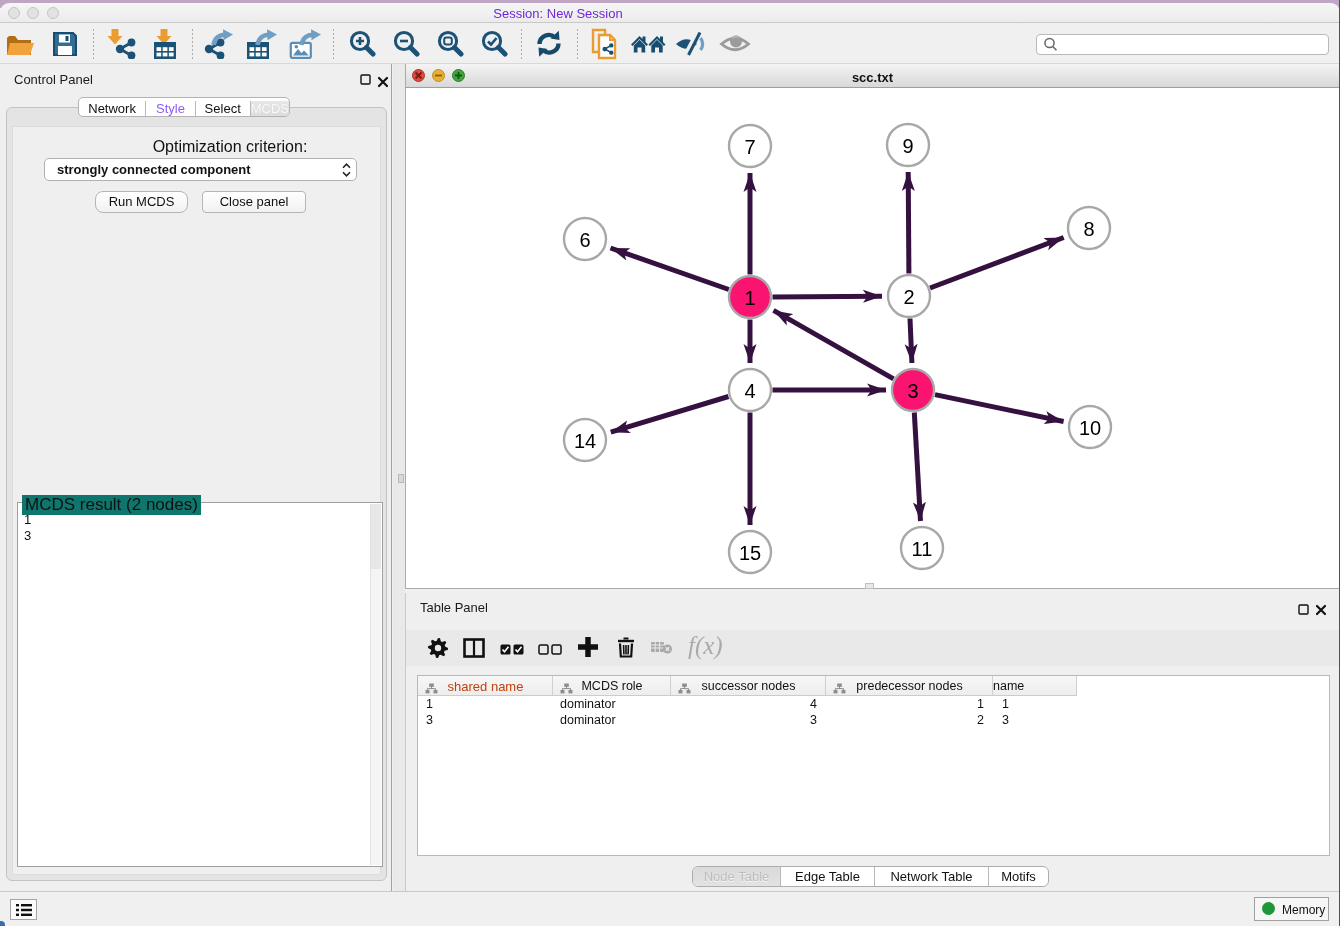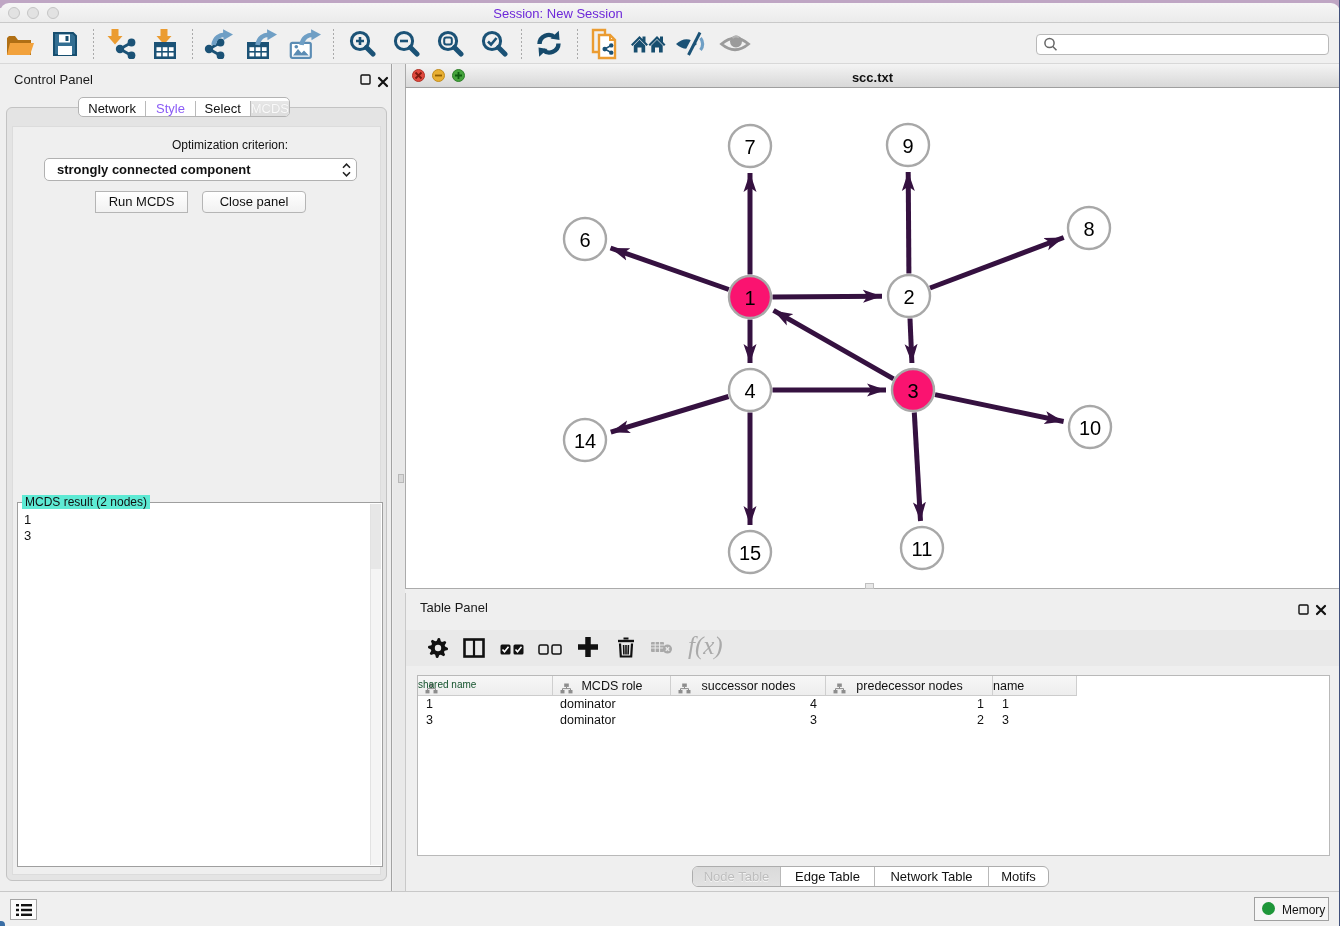--- a/index.html
+++ b/index.html
@@ -171,34 +171,34 @@
 <div class="abs" style="left:6px;top:107px;width:381px;height:774px;border:1px solid #c3c3c3;background:#e4e4e4;border-radius:6px;"></div>
 <div class="abs" style="left:12px;top:126px;width:369px;height:749px;background:#efefef;border:1px solid #dcdcdc;"></div>
 
 <div class="abs" style="left:78px;top:97px;width:212px;height:20px;border:1px solid #b3b3b3;border-radius:5px;background:#fff;overflow:hidden;display:flex;font-size:13px;align-items:flex-end;">
  <div style="width:72px;border-right:1px solid #b9b9b9;display:flex;align-items:center;justify-content:center;color:#111;">Network</div>
  <div style="width:53px;border-right:1px solid #b9b9b9;display:flex;align-items:center;justify-content:center;color:#8b5cf6;">Style</div>
  <div style="width:59px;border-right:1px solid #b9b9b9;display:flex;align-items:center;justify-content:center;color:#111;">Select</div>
  <div style="flex:1;display:flex;align-items:center;justify-content:center;background:linear-gradient(#e6e6e6,#dedede);color:#fafafa;text-shadow:0 0 1px #cfcfcf;">MCDS</div>
 </div>
 
-<div class="abs" style="left:0;top:138px;width:460px;text-align:center;font-size:12px;color:#111;">Optimization criterion:</div>
+<div class="abs" style="left:0;top:138px;width:460px;text-align:center;font-size:16px;color:#111;">Optimization criterion:</div>
 <div class="abs" style="left:44px;top:158px;width:313px;height:23px;background:#fff;border:1px solid #b1b1b1;border-radius:5px;"></div>
 <div class="abs" style="left:57px;top:162px;font-size:13px;color:#111;font-weight:bold;">strongly connected component</div>
 <svg class="abs" style="left:341px;top:163px;" width="11" height="14">
     <path d="M2 4.8 L5.5 1.2 L9 4.8" fill="none" stroke="#222" stroke-width="1.5"></path>
     <path d="M2 9.2 L5.5 12.8 L9 9.2" fill="none" stroke="#222" stroke-width="1.5"></path>
   </svg>
-<div class="abs" style="left:95px;top:191px;width:93px;height:22px;background:linear-gradient(#ffffff,#f1f1f1);border:1px solid #b5b5b5;border-radius:0;text-align:center;font-size:13px;line-height:20px;color:#111;">Run MCDS</div>
+<div class="abs" style="left:95px;top:191px;width:93px;height:22px;background:linear-gradient(#ffffff,#f1f1f1);border:1px solid #b5b5b5;border-radius:8px;text-align:center;font-size:13px;line-height:20px;color:#111;">Run MCDS</div>
 <div class="abs" style="left:202px;top:191px;width:104px;height:22px;background:linear-gradient(#ffffff,#f1f1f1);border:1px solid #b5b5b5;border-radius:4px;text-align:center;font-size:13px;line-height:20px;color:#111;">Close panel</div>
 
 <div class="abs" style="left:17px;top:502px;width:366px;height:365px;border:1px solid #9f9f9f;background:#fff;"></div>
 <div class="abs" style="left:370px;top:504px;width:11px;height:361px;background:#f4f4f4;border-left:1px solid #e2e2e2;"></div>
 <div class="abs" style="left:371px;top:504px;width:10px;height:65px;background:#e7e7e7;"></div>
-<div class="abs" style="left:22px;top:495px;background:#5eead4;padding:0 3px;font-size:12px;color:#111;">MCDS result (2 nodes)</div>
+<div class="abs" style="left:22px;top:495px;background:#0f766e;padding:0 3px;font-size:17px;color:#111;">MCDS result (2 nodes)</div>
 <div class="abs" style="left:24px;top:512px;font-size:13px;color:#111;line-height:16px;">1<br>3</div>
 
 <div class="abs" style="left:393px;top:64px;width:12px;height:827px;background:#e9e9e9;"></div>
 <div class="abs" style="left:398px;top:474px;width:6px;height:9px;background:#d8d8d8;border:1px solid #b8b8b8;"></div>
 
 <div class="abs" style="left:0;top:891px;width:1340px;height:35px;background:#f0f0f0;border-top:1px solid #c8c8c8;"></div>
 <div class="abs" style="left:10px;top:899px;width:27px;height:21px;background:#fbfbfb;border:1px solid #a5a5a5;"></div>
 <div class="abs" style="left:15px;top:903px;"><svg width="18" height="14">
       <g fill="#111">
         <rect x="1" y="1" width="3" height="2.4"></rect>
@@ -329,21 +329,21 @@
 <div class="abs" style="left:417px;top:675px;width:913px;height:181px;background:#fff;border:1px solid #b9b9b9;"></div>
 <div class="abs" style="left:418px;top:676px;width:135px;height:19px;background:linear-gradient(#f7f7f7,#ededed);border-right:1px solid #cfcfcf;"></div>
 <div class="abs" style="left:425px;top:680px;"><svg width="13" height="11">
       <g fill="#8d8d8d">
         <rect x="4.2" y="0.5" width="4.6" height="3.4"></rect>
         <rect x="0.5" y="7" width="4" height="3.4"></rect>
         <rect x="8.5" y="7" width="4" height="3.4"></rect>
       </g>
       <path d="M6.5 4 L6.5 5.6 M2.5 7 L2.5 5.6 L10.5 5.6 L10.5 7" stroke="#8d8d8d" stroke-width="1" fill="none"></path>
     </svg></div>
-<div class="abs" style="left:418px;top:679px;width:135px;font-size:10px;color:#14532d;">shared name</div>
+<div class="abs" style="left:418px;top:679px;width:135px;text-align:center;font-size:13px;color:#c2410c;">shared name</div>
 <div class="abs" style="left:553px;top:676px;width:118px;height:19px;background:linear-gradient(#f7f7f7,#ededed);border-right:1px solid #cfcfcf;"></div>
 <div class="abs" style="left:560px;top:680px;"><svg width="13" height="11">
       <g fill="#8d8d8d">
         <rect x="4.2" y="0.5" width="4.6" height="3.4"></rect>
         <rect x="0.5" y="7" width="4" height="3.4"></rect>
         <rect x="8.5" y="7" width="4" height="3.4"></rect>
       </g>
       <path d="M6.5 4 L6.5 5.6 M2.5 7 L2.5 5.6 L10.5 5.6 L10.5 7" stroke="#8d8d8d" stroke-width="1" fill="none"></path>
     </svg></div>
 <div class="abs" style="left:553px;top:679px;width:118px;text-align:center;font-size:12.5px;color:#111;">MCDS role</div>

